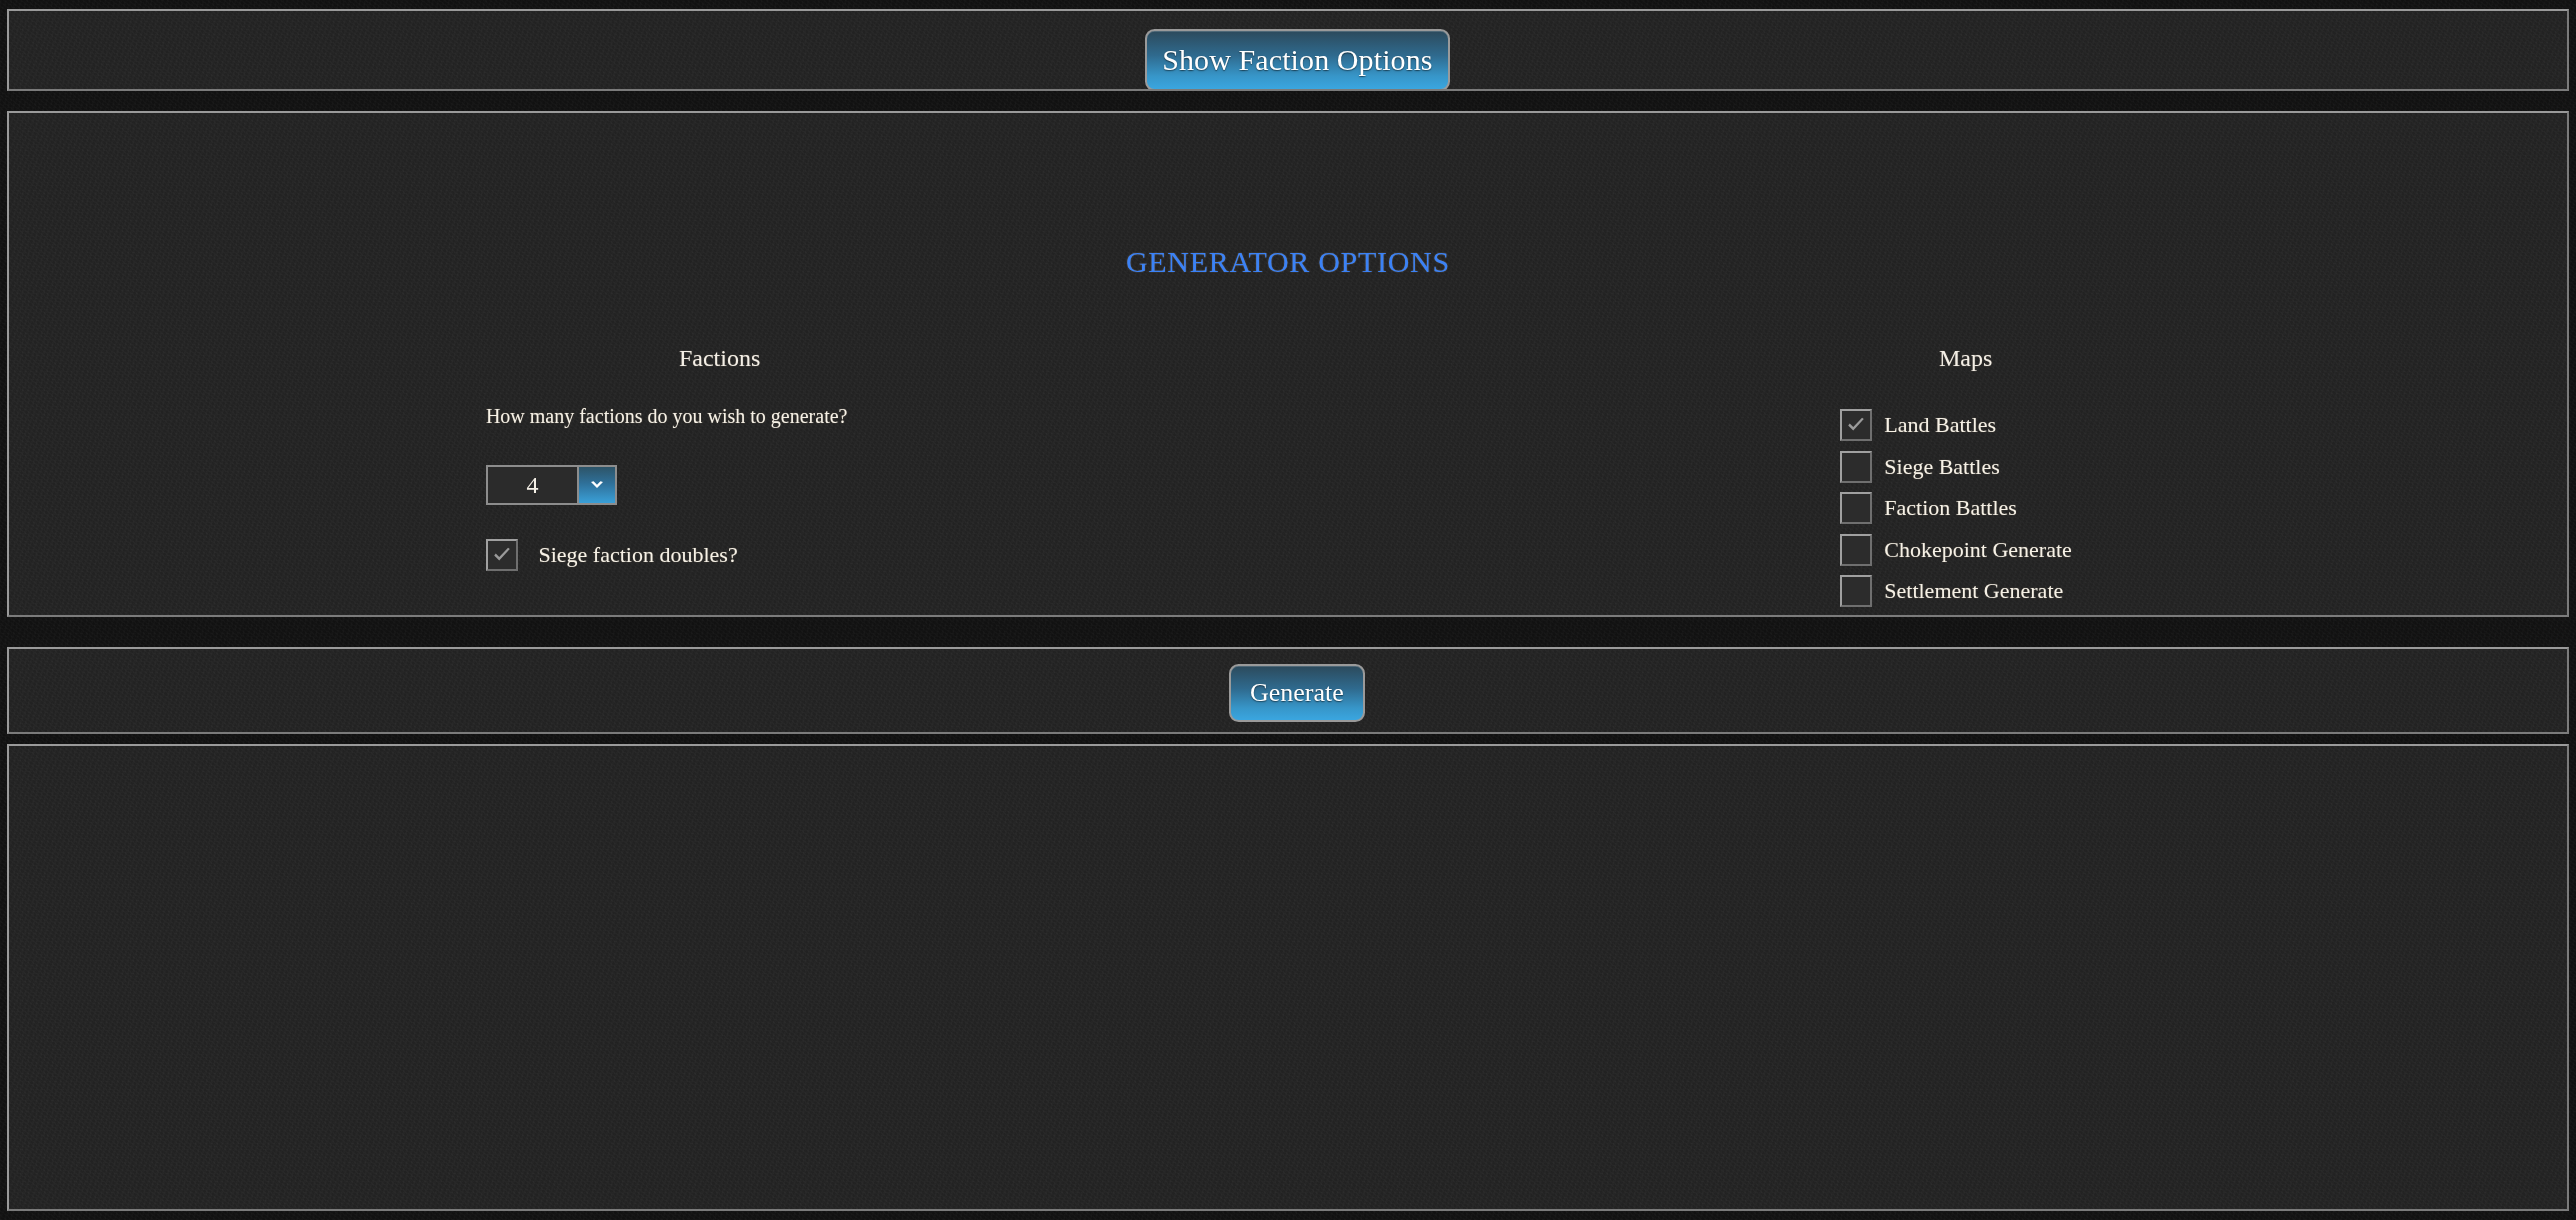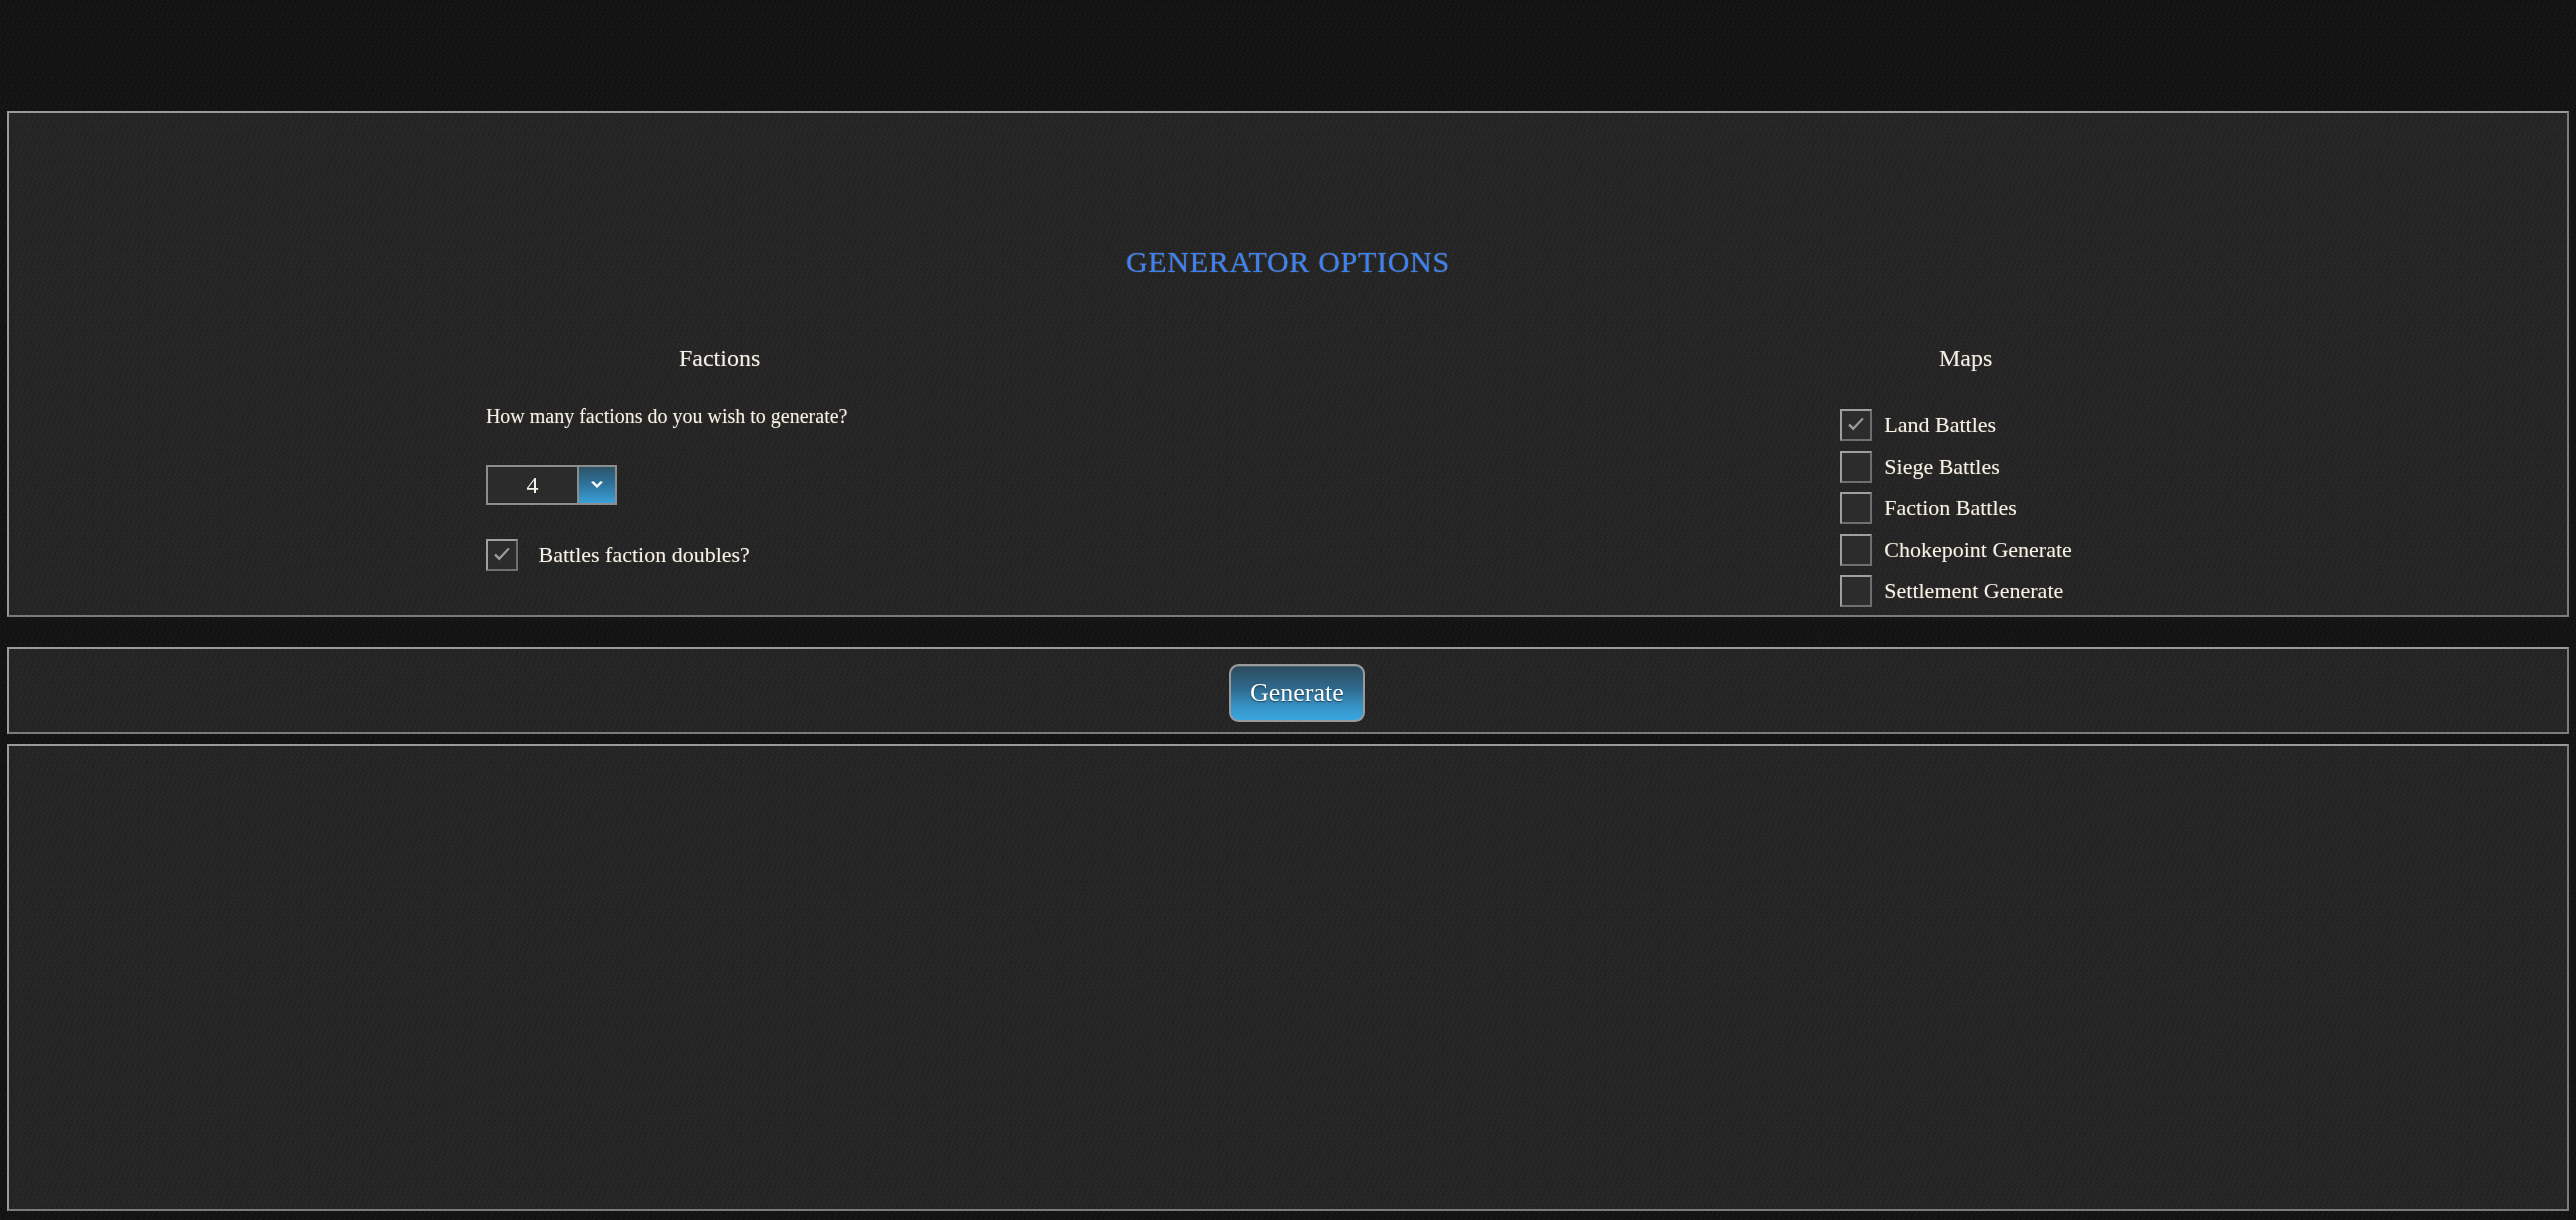--- a/index.html
+++ b/index.html
@@ -190,20 +190,23 @@
   #forbid-doubles-row .cbox-label { margin-left: 20.6px; }
 
   #maps-list { position: absolute; left: 1831px; top: 296px; }
   #maps-list .checkrow { position: relative; left: 0; top: 0; margin-bottom: 9.6px; }
 </style>
 </head>
 <body>
 
 <div id="page" class="noise">
 
+  <div class="panel noise" id="panel-top">
+    <button class="blue-btn" id="show-faction-options">Show Faction Options</button>
+  </div>
 
   <div class="panel noise" id="panel-options">
 
     <div class="section-title" id="options-title">GENERATOR OPTIONS</div>
 
     <div class="column-title" id="factions-title">Factions</div>
 
     <div class="prompt" id="faction-count-question">How many factions do you wish to generate?</div>
 
     <div id="faction-count-wrap">
@@ -214,21 +217,21 @@
         </svg>
       </div>
     </div>
 
     <div class="checkrow" id="forbid-doubles-row">
       <span class="cbox checked">
         <svg viewBox="0 0 24 24" aria-hidden="true">
           <path d="M3.5 12.5 L9 18 L20.5 5.5 L18.6 4 L9 14.2 L5.2 10.4 Z" fill="#9a9a9a"></path>
         </svg>
       </span>
-      <span class="cbox-label">Battles faction doubles?</span>
+      <span class="cbox-label">Siege faction doubles?</span>
     </div>
 
     <div class="column-title" id="maps-title">Maps</div>
 
     <div id="maps-list">
         <div class="checkrow">
           <span class="cbox checked">
             <svg viewBox="0 0 24 24" aria-hidden="true">
               <path d="M3.5 12.5 L9 18 L20.5 5.5 L18.6 4 L9 14.2 L5.2 10.4 Z" fill="#9a9a9a"></path>
             </svg>

